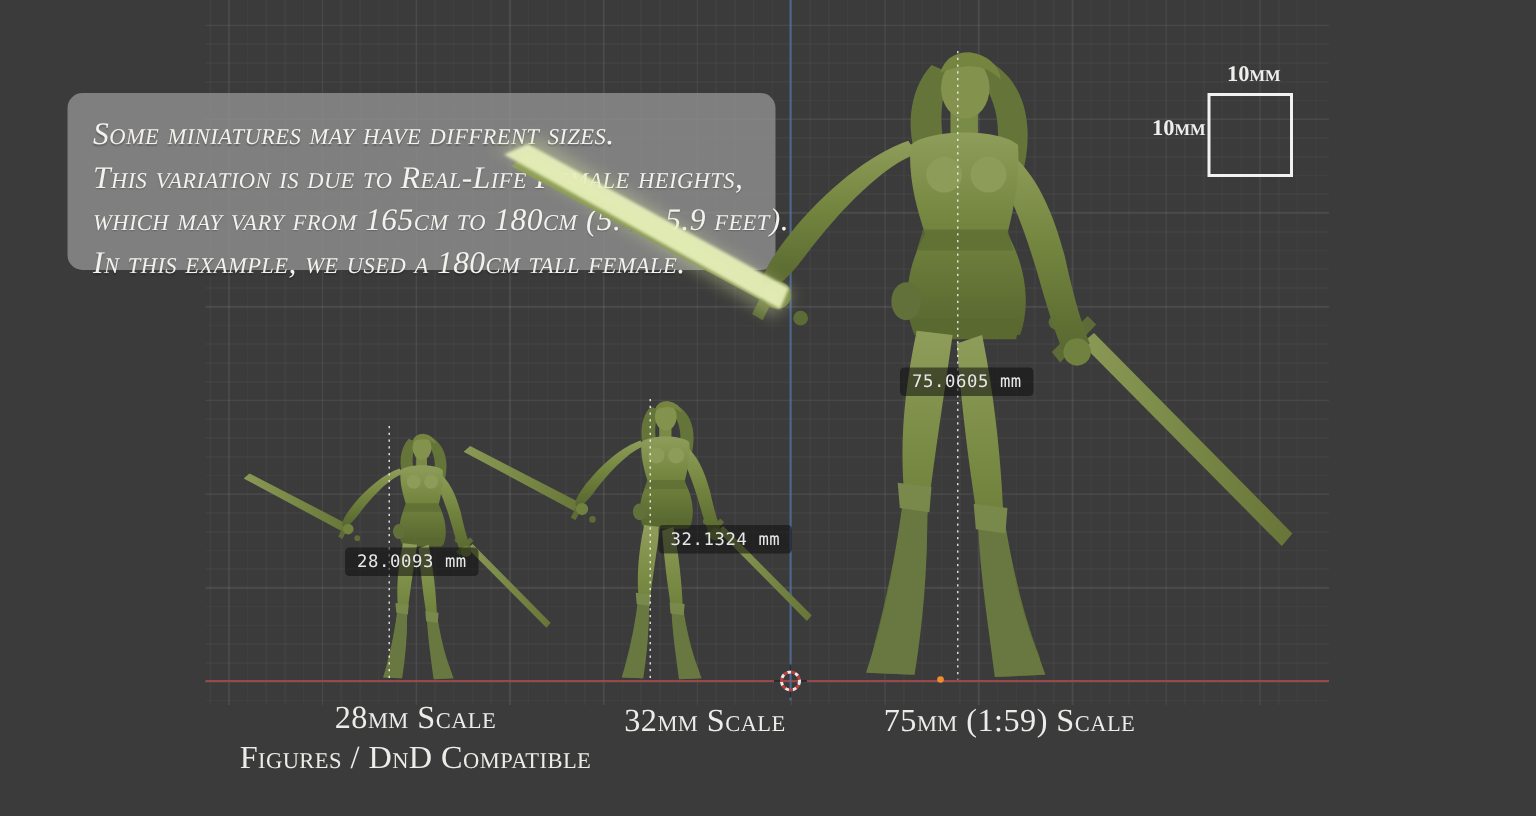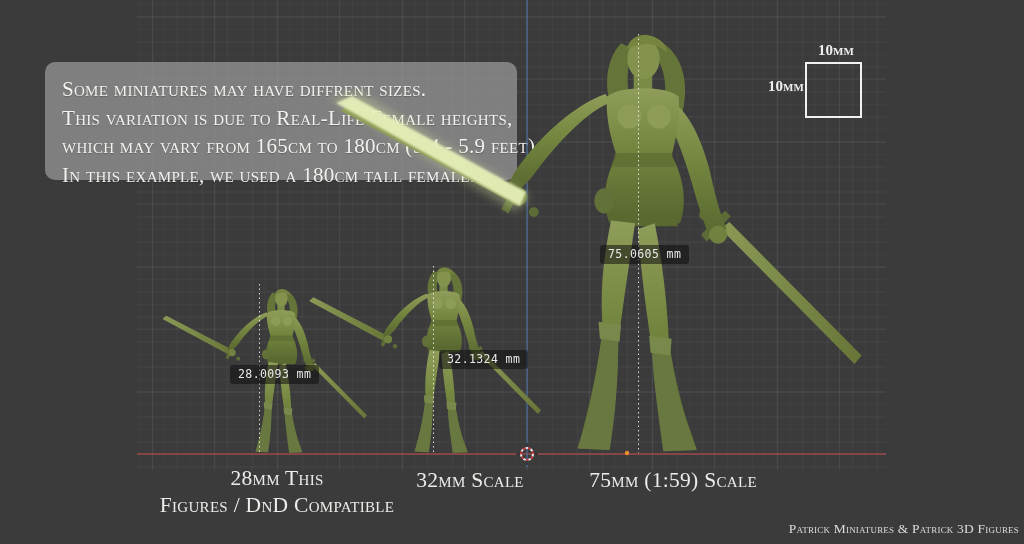--- a/index.html
+++ b/index.html
@@ -9,21 +9,21 @@
   .grid{position:absolute;left:137px;top:0;width:749px;height:470px;
     background-image:
       repeating-linear-gradient(to right, rgba(255,255,255,0.055) 0 1px, transparent 1px 62.5px),
       repeating-linear-gradient(to bottom, rgba(255,255,255,0.055) 0 1px, transparent 1px 62.5px),
       repeating-linear-gradient(to right, rgba(255,255,255,0.022) 0 1px, transparent 1px 12.5px),
       repeating-linear-gradient(to bottom, rgba(255,255,255,0.022) 0 1px, transparent 1px 12.5px);
     background-position:15px 0,0 16.5px,2.5px 0,0 4px;}
   
   .infobox{position:absolute;left:45px;top:62px;width:472px;height:118px;z-index:2;
     background:rgba(143,143,143,0.82);border-radius:10px;
-    padding:13px 0 0 17px;box-sizing:border-box;}
+    padding:13px 0 0 17px;box-sizing:border-box;font-style:italic;}
   .infobox .line{font-variant:small-caps;font-size:21px;line-height:28.5px;
     color:#f3f2ee;letter-spacing:.3px;white-space:nowrap;text-shadow:0 1px 1px rgba(0,0,0,.25);}
   svg.scene{position:absolute;left:0;top:0;z-index:3;}
   
   .mlabel{position:absolute;z-index:4;font-family:"DejaVu Sans Mono","Liberation Mono",monospace;
     font-size:11.5px;letter-spacing:.4px;color:#e8e8e8;background:rgba(14,14,14,0.55);
     padding:2px 8px 3px 8px;border-radius:3px;white-space:nowrap;}
   .ml28{left:230px;top:365px;} .ml32{left:400px;top:350px;margin-left:39px;} .ml75{left:600px;top:245px;text-align:center;}
   
   .ref-square{position:absolute;left:805px;top:62px;width:53px;height:52px;
@@ -141,21 +141,20 @@
 
   <div class="mlabel ml28">28.0093 mm</div>
   <div class="mlabel ml32">32.1324 mm</div>
   <div class="mlabel ml75">75.0605 mm</div>
 
   <div class="ref-square"></div>
   <div class="ref-label ref-top">10mm</div>
   <div class="ref-label ref-side">10mm</div>
 
   <div class="scale-label s28">
-    <div>28mm This</div>
+    <div>28mm Scale</div>
     <div>Figures / DnD Compatible</div>
   </div>
   <div class="scale-label s32">32mm Scale</div>
   <div class="scale-label s75">75mm (1:59) Scale</div>
 
-  <div class="credit">Patrick Miniatures &amp; Patrick 3D Figures</div>
 
 </div>
 
 </body></html>

